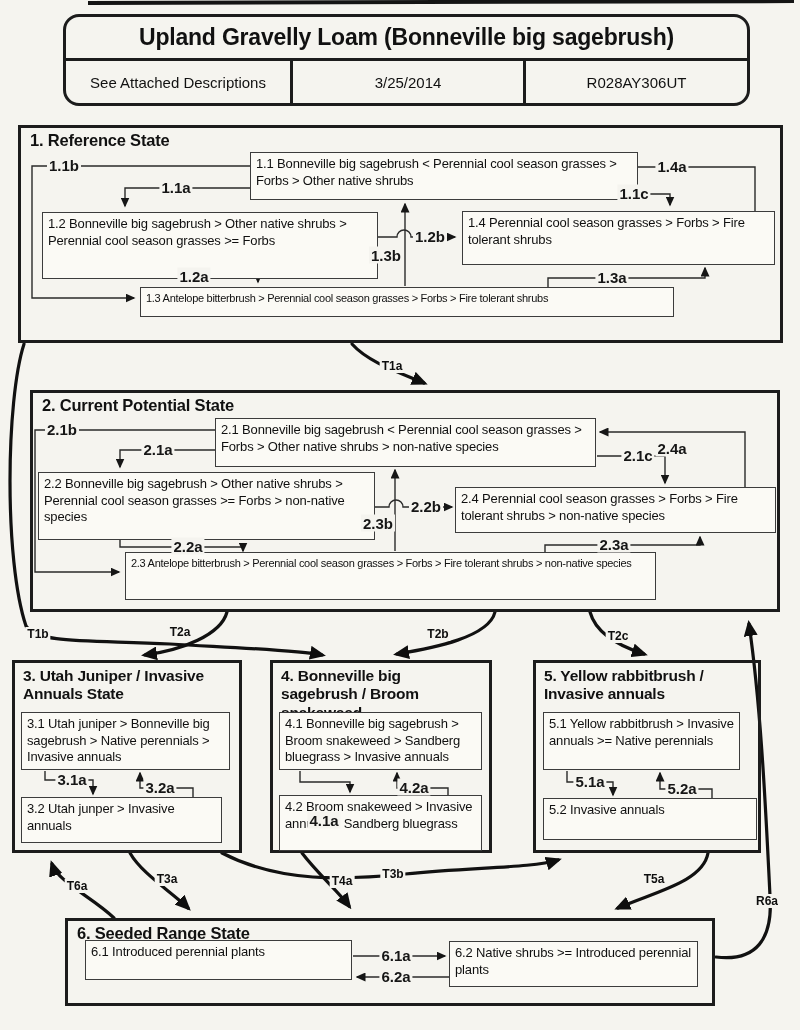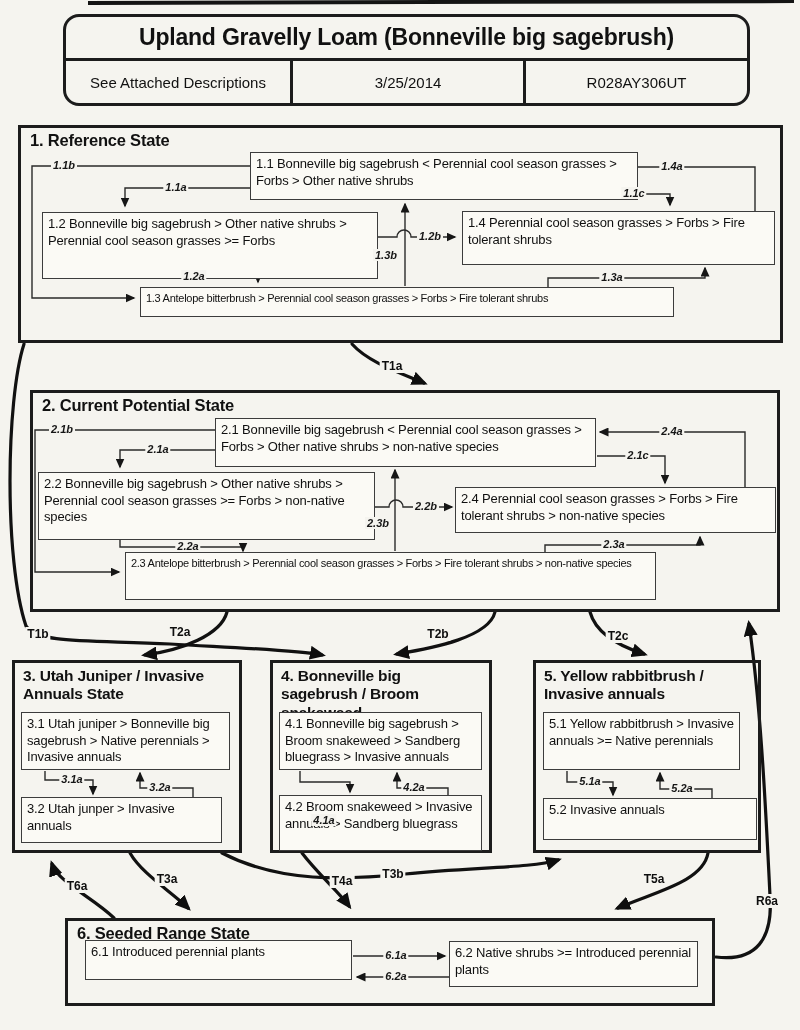--- a/index.html
+++ b/index.html
@@ -31,21 +31,21 @@
 
   
   .community{position:absolute; box-sizing:border-box; border:1.4px solid #3c3c3c;
      background:#fbfaf5; font-size:13px; line-height:1.28; padding:3px 5px;
      letter-spacing:-.15px; color:#101010;}
   .tight{font-size:11px; letter-spacing:-.28px; white-space:nowrap;}
 
   
   .pl,.tl{position:absolute; transform:translate(-50%,-50%); background:var(--paper);
      padding:0 2px; white-space:nowrap;}
-  .pl{font-size:11px; font-weight:600; color:#161616;font-style:italic;}
+  .pl{font-size:15px; font-weight:600; color:#161616;}
   .tl{font-size:12px; font-weight:700; color:#0e0e0e;}
 </style>
 </head>
 <body>
 
 <div id="scan">
 
   <div class="artifact" style="left:88px; top:0; width:706px; height:3.5px;"></div>
 
   <svg id="connectors" viewBox="0 0 800 1030">
@@ -159,21 +159,21 @@
   <span class="pl" style="left:386px; top:255px;">1.3b</span>
   <span class="pl" style="left:672px; top:166px;">1.4a</span>
 
   <span class="pl" style="left:158px; top:449px;">2.1a</span>
   <span class="pl" style="left:62px;  top:429px;">2.1b</span>
   <span class="pl" style="left:638px; top:455px;">2.1c</span>
   <span class="pl" style="left:188px; top:546px;">2.2a</span>
   <span class="pl" style="left:426px; top:506px;">2.2b</span>
   <span class="pl" style="left:614px; top:544px;">2.3a</span>
   <span class="pl" style="left:378px; top:523px;">2.3b</span>
-  <span class="pl" style="left:672px; top:431px;">2.4a</span>
+  <span class="pl" style="left:672px; top:448px;">2.4a</span>
 
   <span class="pl" style="left:72px;  top:779px;">3.1a</span>
   <span class="pl" style="left:160px; top:787px;">3.2a</span>
   <span class="pl" style="left:324px; top:781px;margin-top:39px;">4.1a</span>
   <span class="pl" style="left:414px; top:787px;">4.2a</span>
   <span class="pl" style="left:590px; top:781px;">5.1a</span>
   <span class="pl" style="left:682px; top:788px;">5.2a</span>
   <span class="pl" style="left:396px; top:955px;">6.1a</span>
   <span class="pl" style="left:396px; top:976px;">6.2a</span>
 

